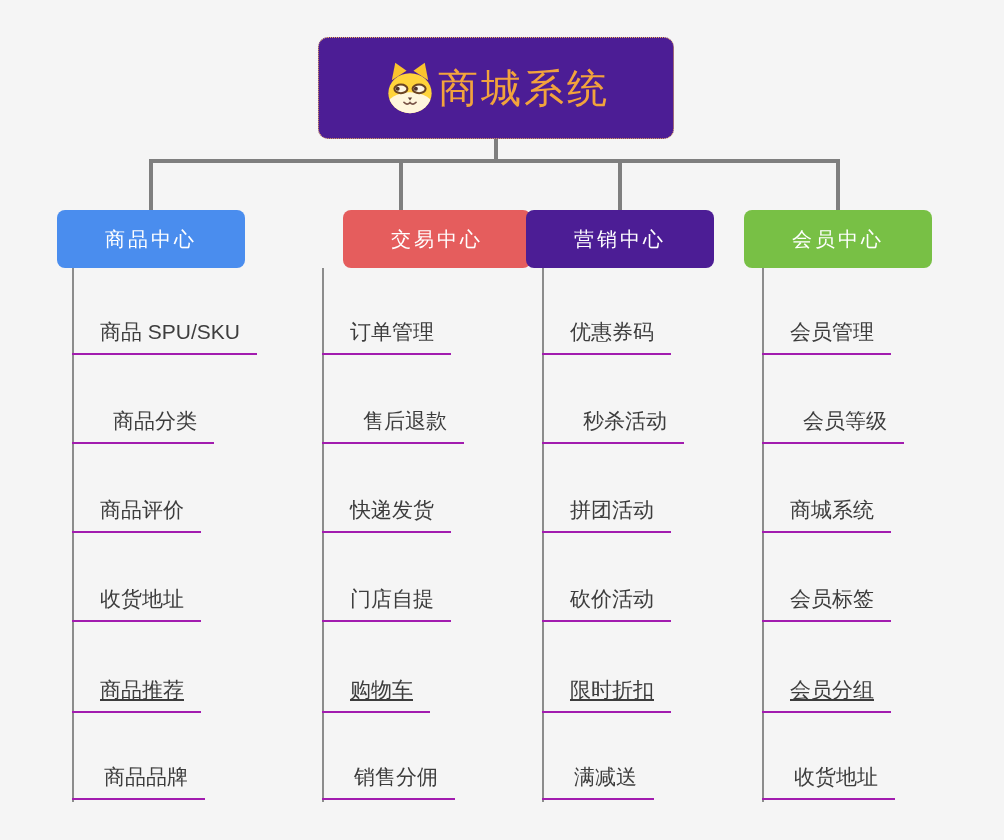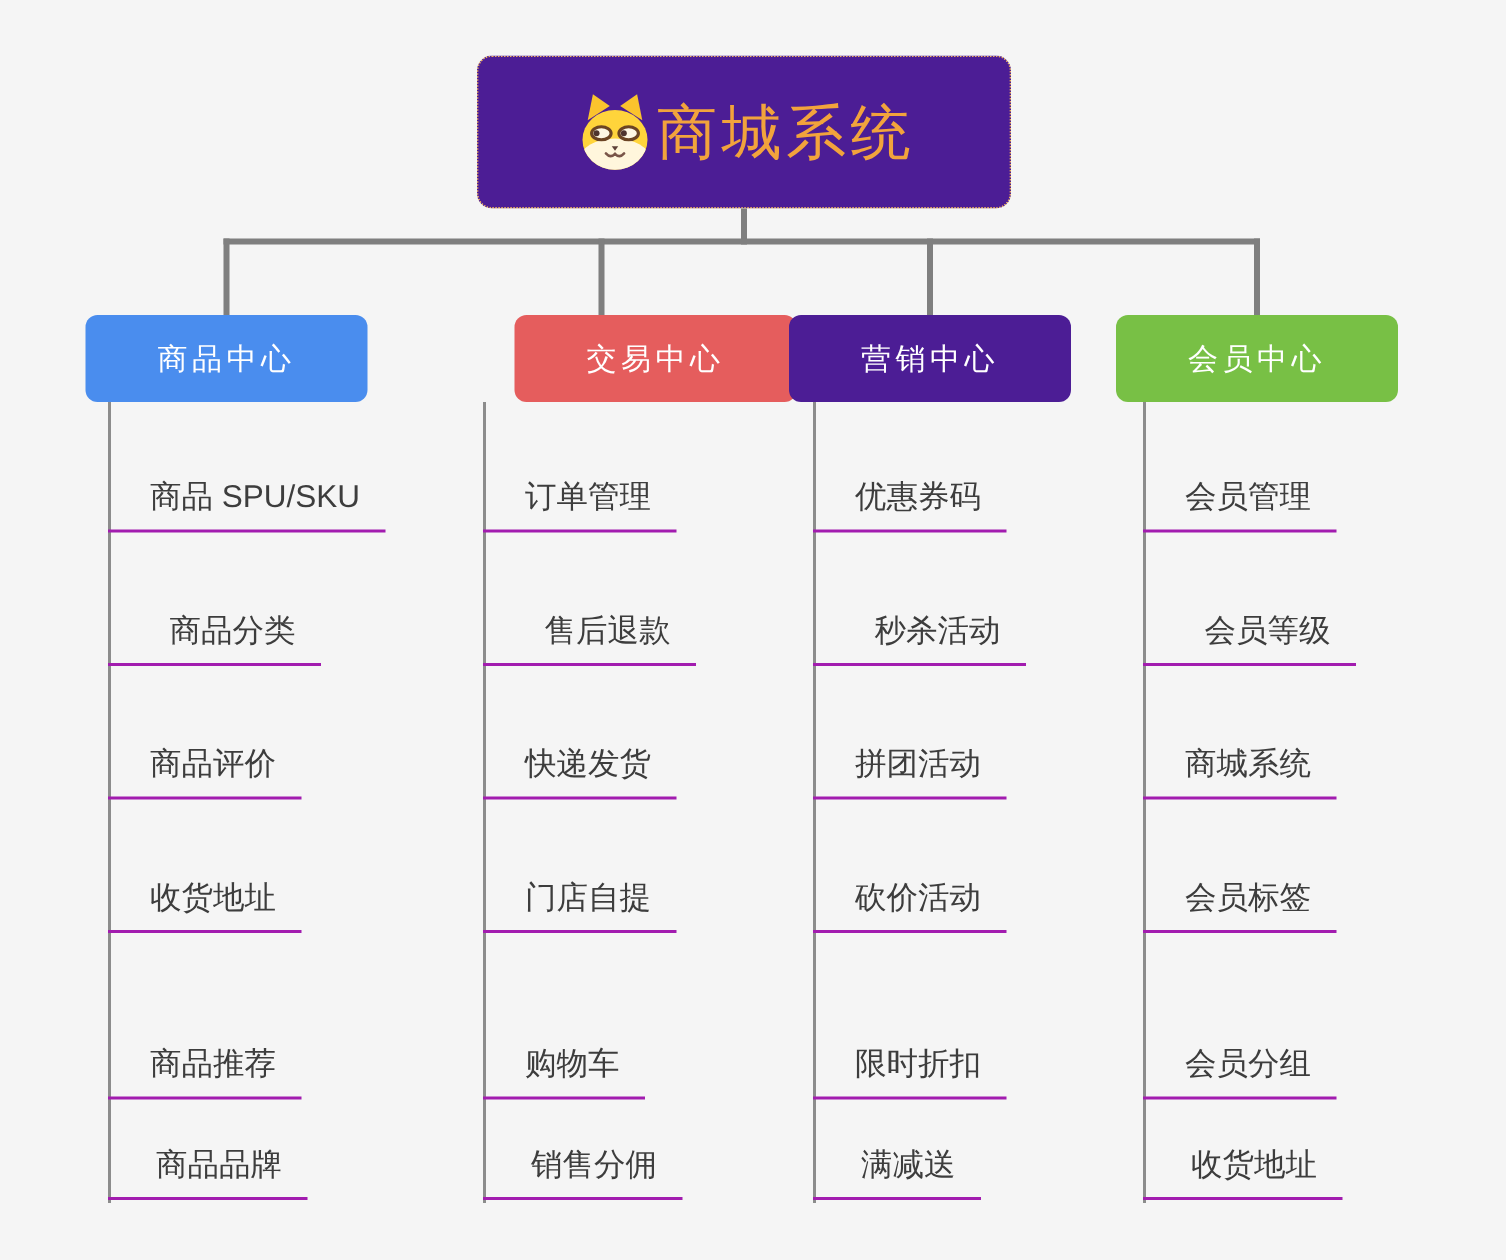--- a/index.html
+++ b/index.html
@@ -56,21 +56,21 @@
   }
   .leaf{
     position:absolute;left:0;
     white-space:nowrap;
     font-size:21px;color:#3d3d3d;
     line-height:30px;
     padding:0 17px 6px 28px;
     border-bottom:2px solid #a21caf;
   }
   .leaf.r0{top:317px;} .leaf.r1{top:406px;padding-left:41px;} .leaf.r2{top:495px;}
-  .leaf.r3{top:584px;} .leaf.r4{top:695px;} .leaf.r5{top:762px;padding-left:32px;}
+  .leaf.r3{top:584px;} .leaf.r4{top:675px;text-decoration:underline;} .leaf.r5{top:762px;padding-left:32px;}
 </style>
 </head>
 <body>
 
 <div class="canvas">
 
   <div class="root-node">
     <svg class="dog-icon" viewBox="0 0 64 60" xmlns="http://www.w3.org/2000/svg">
       <defs>
         <clipPath id="headClip">

